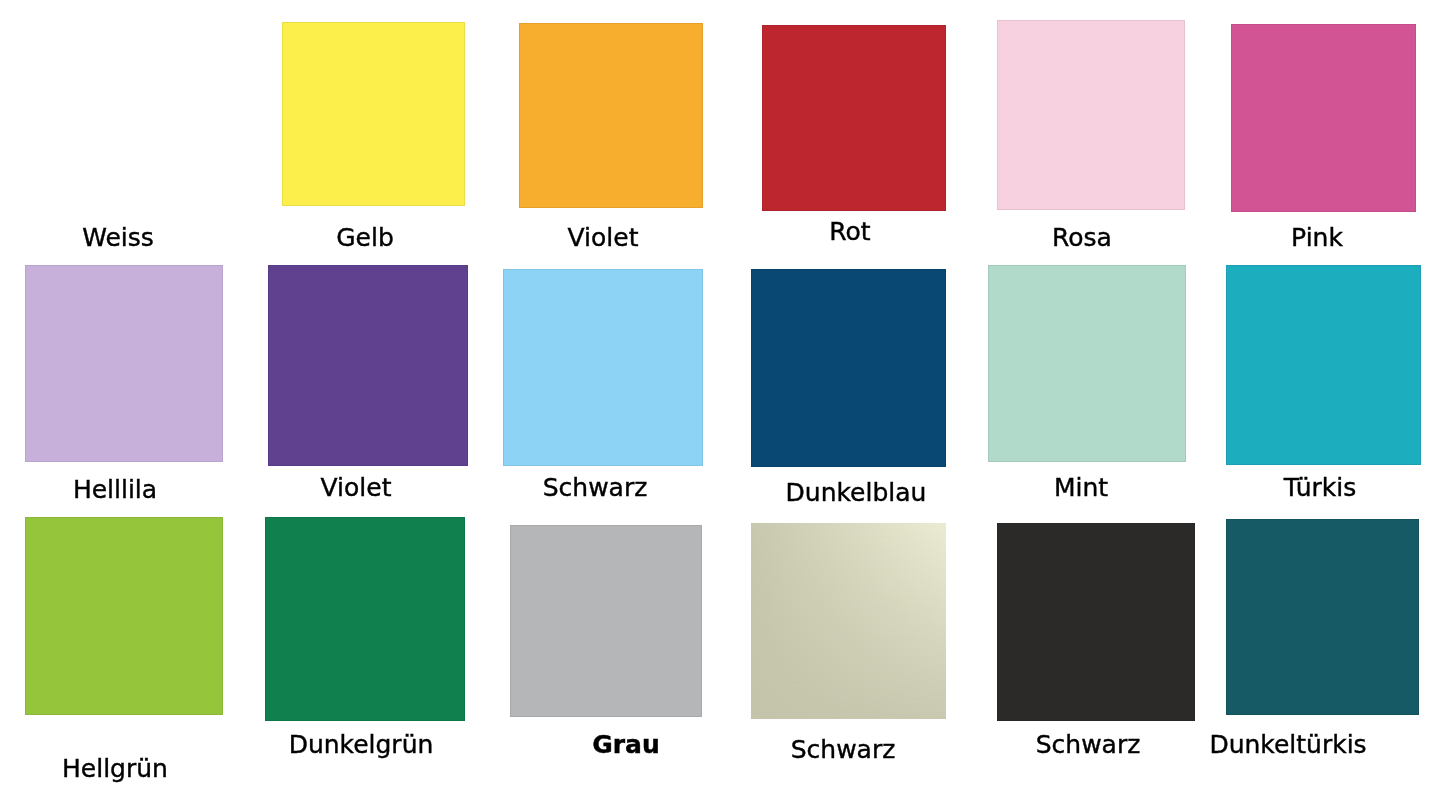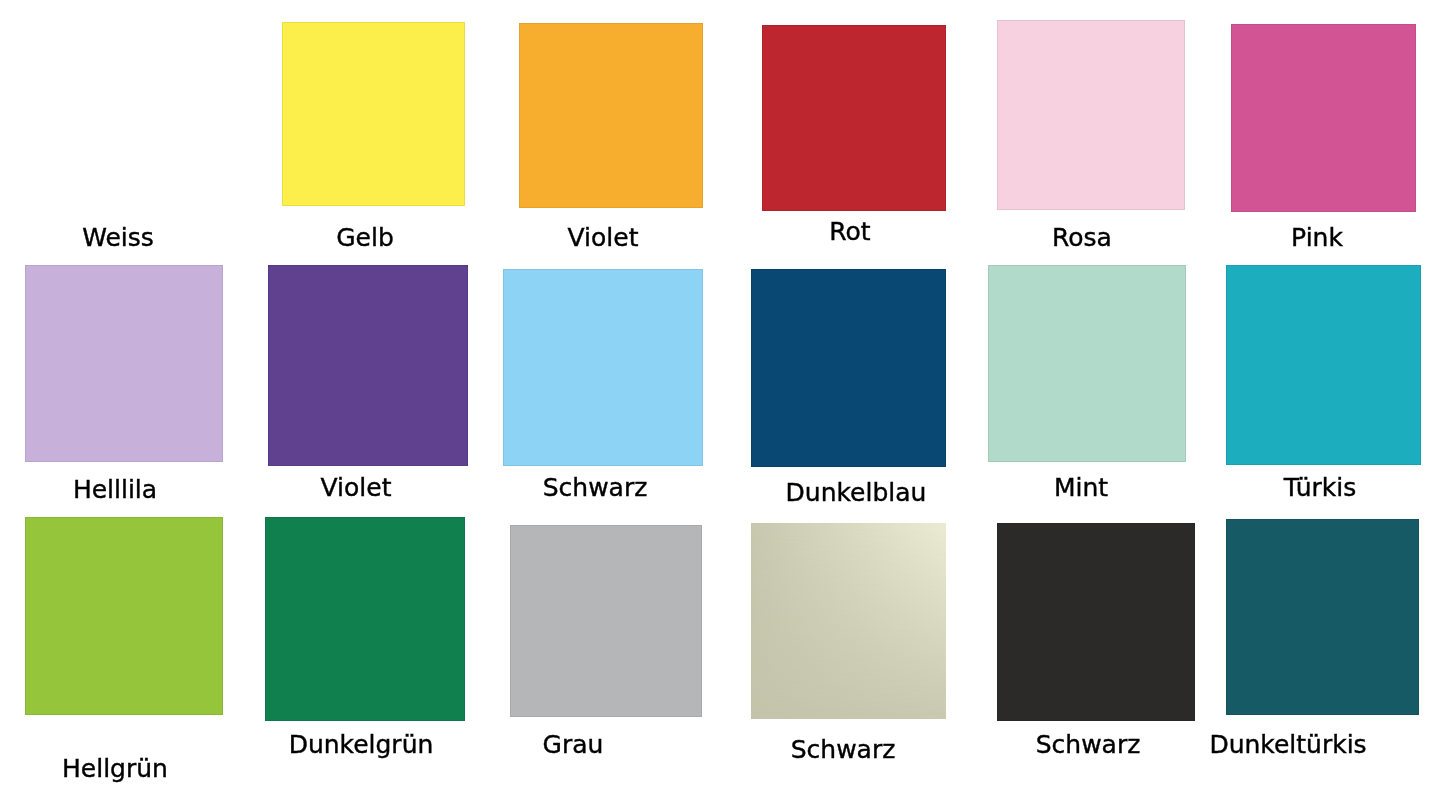--- a/index.html
+++ b/index.html
@@ -90,21 +90,21 @@
   <div class="swatch edged" style="left:1226.0px;top:265.0px;width:195.0px;height:200.0px;background:#1cadbe"></div>
   <div class="caption" style="left:1319.6px;top:474.7px">Türkis</div>
 
   <div class="swatch edged" style="left:25.0px;top:517.0px;width:198.0px;height:198.0px;background:#95c53a"></div>
   <div class="caption" style="left: 115px; top: 731.7px; margin-top: 24px;">Hellgrün</div>
 
   <div class="swatch edged" style="left:265.0px;top:517.0px;width:200.0px;height:204.0px;background:#10804f"></div>
   <div class="caption" style="left:360.8px;top:731.8px">Dunkelgrün</div>
 
   <div class="swatch edged" style="left:510.0px;top:525.0px;width:192.0px;height:192.0px;background:#b4b6b8"></div>
-  <div class="caption" style="left: 573px; top: 731.7px;">Grau</div>
+  <div class="caption" style="left: 626px; top: 731.7px; font-weight: bold;">Grau</div>
 
   <div class="swatch" style="left:751.0px;top:523.0px;width:195.0px;height:196.0px;background:linear-gradient(to right,#c3c4aa,#c8c9b0)">
       <i class="sheen" style="background:linear-gradient(to right,#c7c7ae,#ebebd3)"></i>
     </div>
   <div class="caption" style="left:843.0px;top:736.8px">Schwarz</div>
 
   <div class="swatch edged" style="left:997.0px;top:523.0px;width:198.0px;height:198.0px;background:#2b2a28"></div>
   <div class="caption" style="left:1088.0px;top:731.9px">Schwarz</div>
 
   <div class="swatch edged" style="left:1226.0px;top:519.0px;width:193.0px;height:196.0px;background:#165a66"></div>

